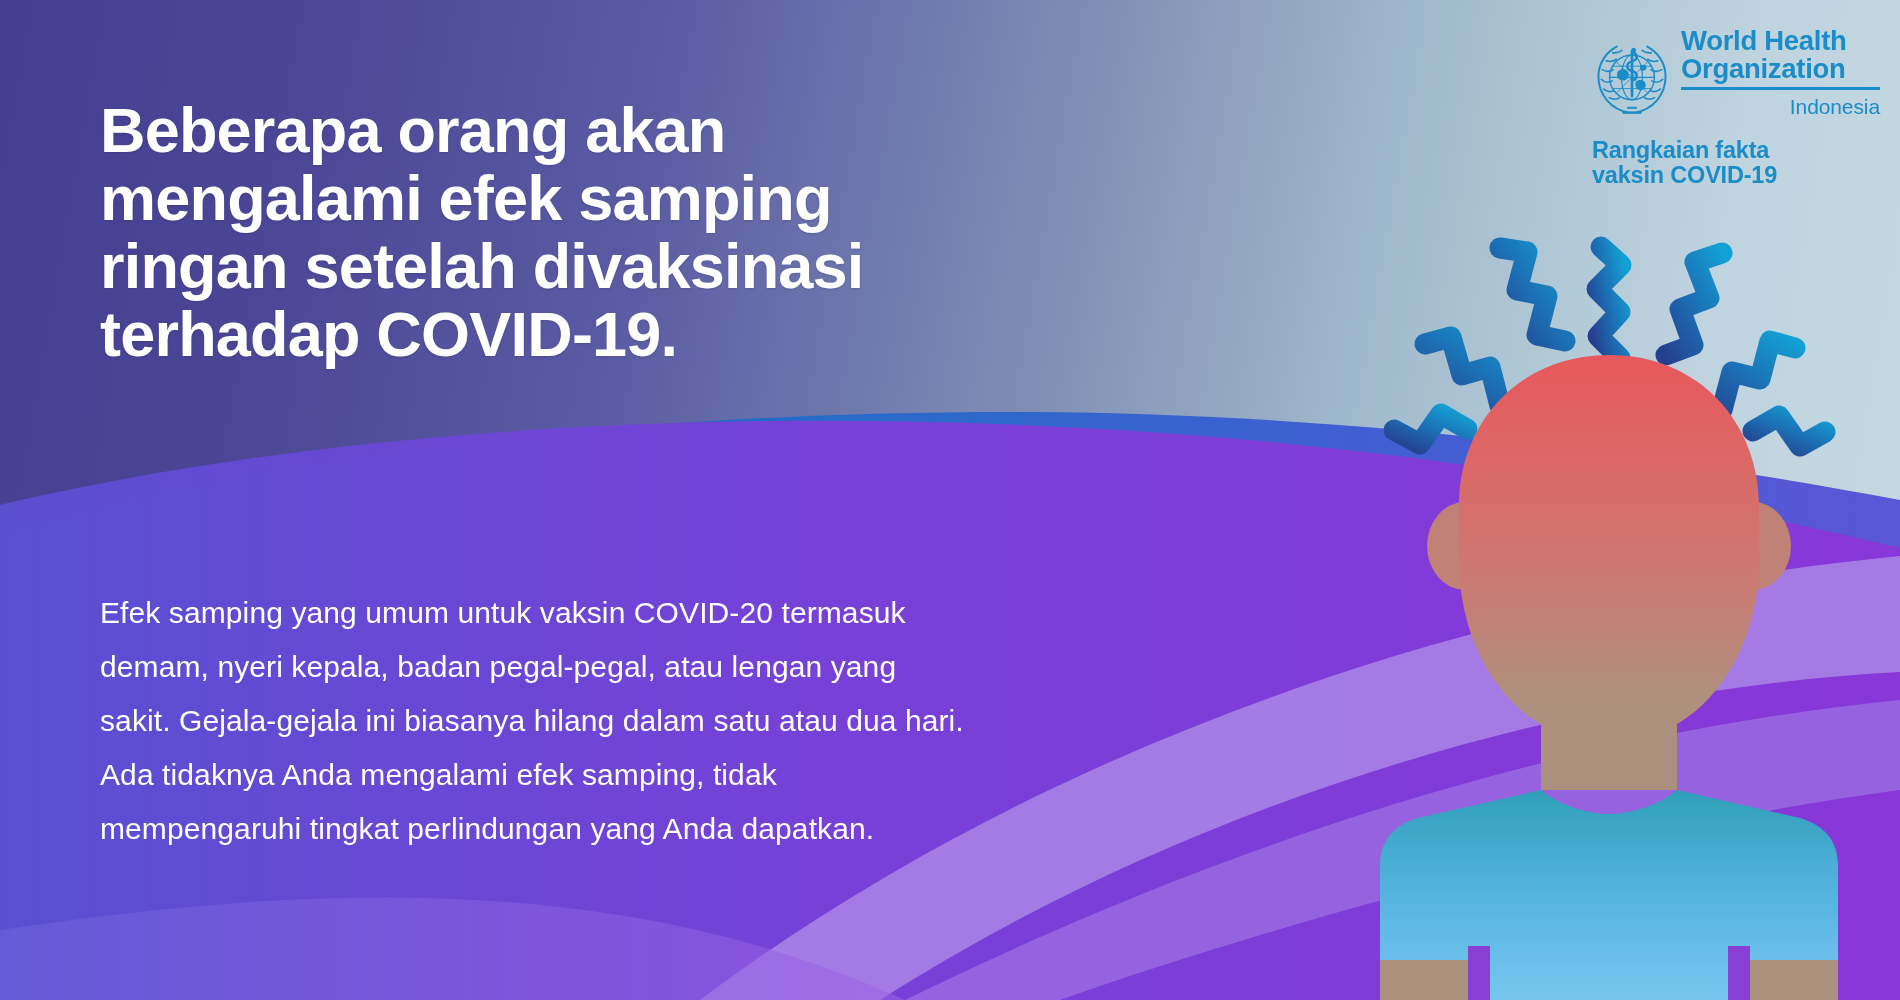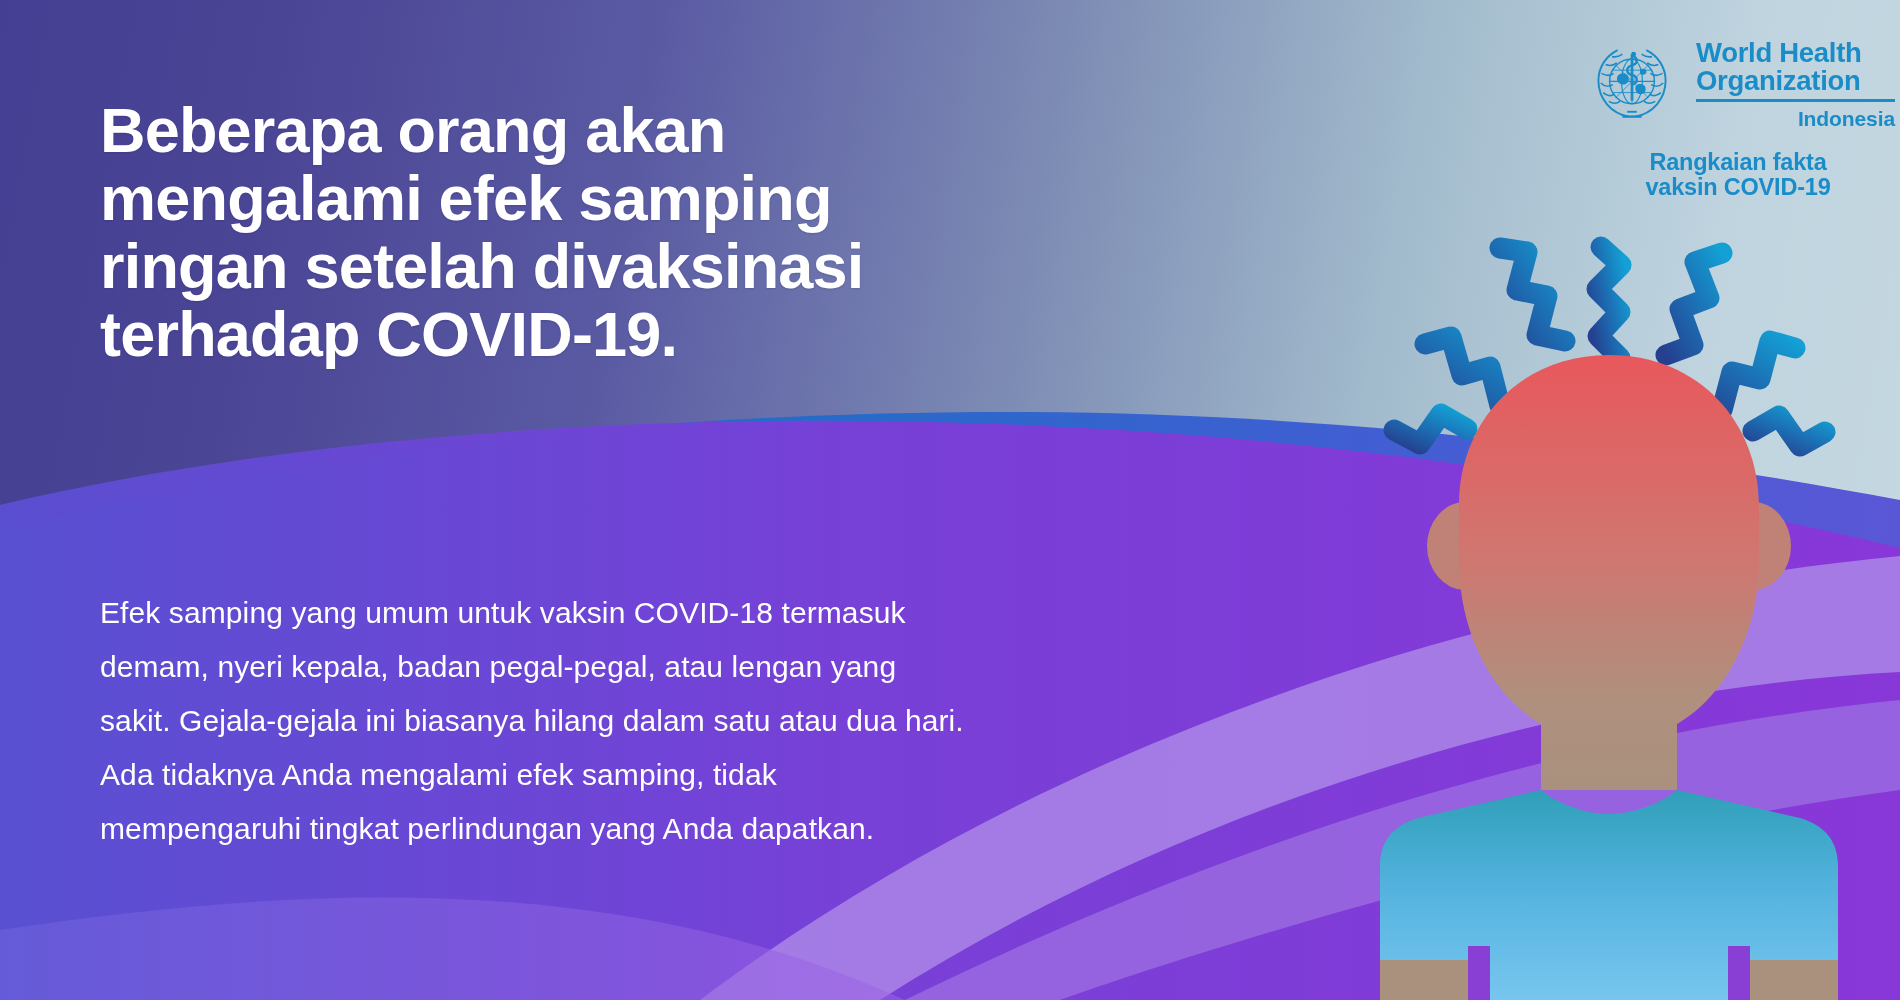--- a/index.html
+++ b/index.html
@@ -20,34 +20,34 @@
   }
   
   .body-copy{
     position:absolute;left:100px;top:586px;width:1140px;
     color:#ffffff;font-size:30px;line-height:54px;font-weight:400;
     letter-spacing:.1px;white-space:pre-line;
   }
 
   
   .logo-block{position:absolute;left:1592px;top:24px;width:292px;}
-  .logo-row{display:flex;align-items:center;gap:24px;margin-top:12px;}
+  .logo-row{display:flex;align-items:flex-end;gap:9px;}
   .who-emblem{width:80px;height:80px;flex:0 0 80px;}
   .who-words{padding-top:3px;}
   .who-words .w1,.who-words .w2{
     color:#1a8cc8;font-weight:700;font-size:27.5px;line-height:28px;
     letter-spacing:-0.3px;white-space:nowrap;
   }
   .who-rule{height:2.5px;background:#1a8cc8;margin-top:4px;width:199px;}
   .who-country{
-    color:#1a8cc8;font-weight:700;font-size:21px;line-height:24px;
+    color:#1a8cc8;font-weight:400;font-size:21px;line-height:24px;
     text-align:right;width:199px;margin-top:5px;letter-spacing:-0.1px;
   }
   .series{
-    margin-top:19px;text-align:center;color:#1a8cc8;
+    margin-top:19px;color:#1a8cc8;
     font-weight:700;font-size:23.5px;line-height:25px;letter-spacing:-0.2px;
     white-space:pre-line;
   }
 </style>
 </head>
 <body>
 
 <div class="poster">
 
   <svg class="layer" viewBox="0 0 1900 1000" preserveAspectRatio="none">
@@ -136,21 +136,21 @@
     <rect x="1750" y="960" width="88" height="40" fill="#a9917e"></rect>
     <rect x="1468" y="946" width="22" height="54" fill="#8a3fd4"></rect>
     <rect x="1728" y="946" width="22" height="54" fill="#8a3fd4"></rect>
   </svg>
 
   <div class="heading">Beberapa orang akan
 mengalami efek samping
 ringan setelah divaksinasi
 terhadap COVID-19.</div>
 
-  <div class="body-copy">Efek samping yang umum untuk vaksin COVID-18 termasuk
+  <div class="body-copy">Efek samping yang umum untuk vaksin COVID-20 termasuk
 demam, nyeri kepala, badan pegal-pegal, atau lengan yang
 sakit. Gejala-gejala ini biasanya hilang dalam satu atau dua hari.
 Ada tidaknya Anda mengalami efek samping, tidak
 mempengaruhi tingkat perlindungan yang Anda dapatkan.</div>
 
   <div class="logo-block">
     <div class="logo-row">
       <svg class="who-emblem" viewBox="0 0 100 100">
         <g stroke="#1a8cc8" fill="none" stroke-width="2">
 

